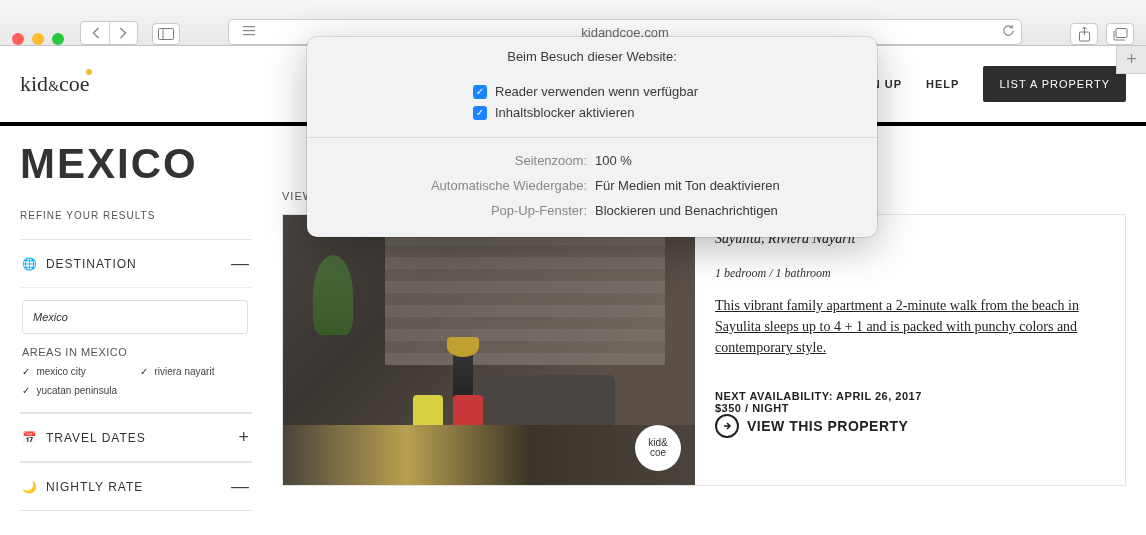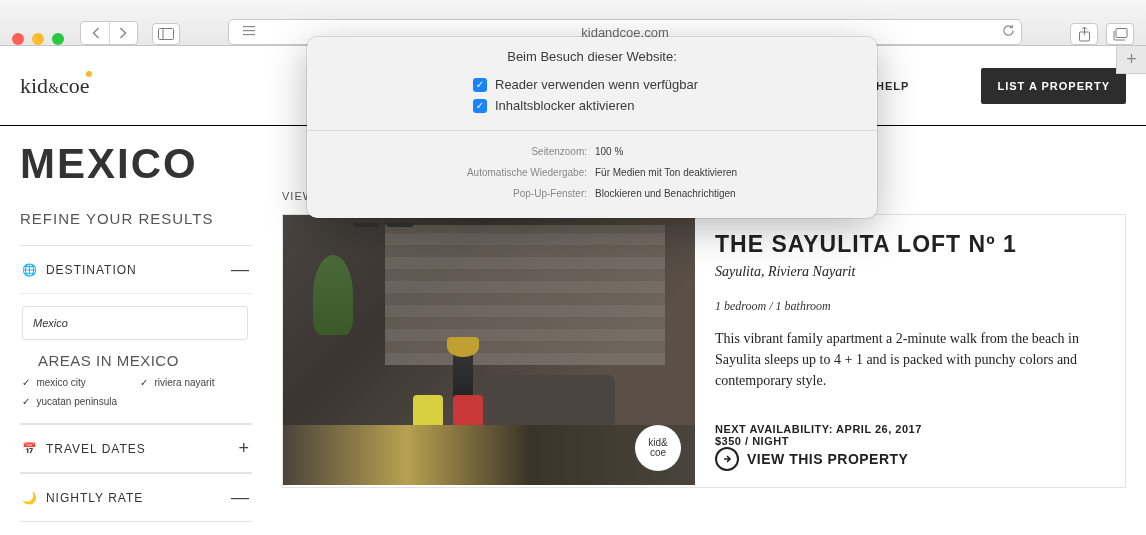--- a/index.html
+++ b/index.html
@@ -18,41 +18,41 @@
 .sidebar-btn { width: 28px; height: 22px; border: 1px solid #c9c9c9; border-radius: 4px; background: #fff; display: flex; align-items: center; justify-content: center; color: #7a7a7a; margin-left: 6px; }
 .address-bar { flex: 1; height: 26px; display: flex; align-items: center; margin: 0 40px; border: 1px solid #c9c9c9; border-radius: 5px; background: #fff; position: relative; padding: 0 8px; }
 .address-left { color: #8a8a8a; font-size: 12px; padding: 0 6px; }
 .address-center { position: absolute; left: 50%; transform: translateX(-50%); color: #6b6b6b; font-size: 13px; }
 .reload { position: absolute; right: 6px; color: #8a8a8a; }
 .right-btns { margin-left: auto; display: flex; gap: 8px; }
 .right-btns .square-btn { width: 28px; height: 22px; border: 1px solid #c9c9c9; border-radius: 4px; background: #fff; display: flex; align-items: center; justify-content: center; color: #7a7a7a; }
 .tab-strip { position: absolute; right: 0; top: 46px; width: 30px; height: 28px; background: #e8e8e8; border-left: 1px solid #cfcfcf; border-bottom: 1px solid #cfcfcf; display: flex; align-items: center; justify-content: center; color: #8a8a8a; font-size: 18px; }
 
 
-.site-header { height: 80px; border-bottom: 1px solid #000000; display: flex; align-items: center; padding: 0 20px; }
+.site-header { height: 80px; border-bottom: 4px solid #000000; display: flex; align-items: center; padding: 0 20px; }
 .logo { display: flex; align-items: baseline; font-family: serif; color: #2d2d2d; font-size: 22px; position: relative; }
 .logo .amp { font-size: 14px; }
 .logo .dot { width: 6px; height: 6px; background: #f5b82e; border-radius: 50%; position: absolute; right: -2px; top: -2px; }
 .header-right { margin-left: auto; display: flex; align-items: center; gap: 24px; }
 .header-link { font-size: 11px; letter-spacing: 1px; color: #2d2d2d; font-weight: 600; }
-.cta-btn { background: #2d2d2d; color: #fff; font-size: 11px; letter-spacing: 1px; padding: 12px 16px; border-radius: 2px; font-weight: 700; margin-left: 48px; }
+.cta-btn { background: #2d2d2d; color: #fff; font-size: 11px; letter-spacing: 1px; padding: 12px 16px; border-radius: 2px; font-weight: 400; }
 
 
 .page-body { display: flex; padding: 0 20px; max-width: 1146px; }
 .left-col { width: 252px; padding-right: 20px; }
 .page-title { font-family: Futura, "Arial Black", sans-serif; font-size: 42px; font-weight: 800; letter-spacing: 2px; color: #333; margin: 14px 0 22px; }
-.refine { font-size: 15px; letter-spacing: 1px; color: #555; margin-bottom: 18px; }
+.refine { font-size: 10px; letter-spacing: 1px; color: #555; margin-bottom: 18px; }
 .filter-section { border: 1px solid #e3e3e3; border-left: none; border-right: none; }
 .filter-head { display: flex; align-items: center; justify-content: space-between; padding: 13px 2px; font-size: 12px; letter-spacing: 1px; color: #333; }
 .filter-head .icon { margin-right: 8px; color: #444; }
 .filter-head .left { display: flex; align-items: center; }
 .filter-head .toggle { font-size: 18px; font-weight: 300; color: #444; }
 .filter-body { padding: 12px 2px 16px; border-top: 1px solid #eee; }
 .dest-input { width: 99%; border: 1px solid #e0e0e0; border-radius: 3px; padding: 10px 10px; font-size: 11px; font-style: italic; color: #333; margin-bottom: 12px; }
-.areas-label { font-size: 15px; letter-spacing: 0.5px; color: #555; margin-bottom: 8px; margin-left: 16px; }
+.areas-label { font-size: 11px; letter-spacing: 0.5px; color: #555; margin-bottom: 8px; }
 .areas-grid { display: grid; grid-template-columns: 1fr 1fr; gap: 8px; }
 .area-item { display: flex; align-items: center; gap: 6px; font-size: 10px; color: #444; }
 .area-item .check { color: #333; }
 
 .right-col { flex: 1; padding-left: 10px; }
 .view-as { font-size: 11px; letter-spacing: 1px; color: #555; margin-top: 64px; margin-bottom: 12px; }
 .listing-card { display: flex; border: 1px solid #e3e3e3; }
 .listing-image { width: 412px; height: 270px; position: relative; background: linear-gradient(135deg, #4a4540 0%, #3a3530 30%, #5a5048 70%); overflow: hidden; }
 .listing-image .floor { position: absolute; bottom: 0; left: 0; right: 0; height: 60px; background: linear-gradient(90deg, #4a443c 0%, #b8a050 30%, #3a3428 60%, #4a443c 100%); }
 .listing-image .wall { position: absolute; top: 10px; right: 30px; width: 280px; height: 140px; background: repeating-linear-gradient(0deg, #8a827a 0 12px, #7a7268 12px 24px); opacity: 0.6; }
@@ -64,36 +64,36 @@
 .listing-image .fan { position: absolute; left: 70px; top: 0; width: 60px; height: 20px; }
 .listing-image .fan::before, .listing-image .fan::after { content:""; position:absolute; top:8px; width:26px; height:4px; background:#333; border-radius:2px; }
 .listing-image .fan::after { right:0; }
 .listing-image .lamp { position: absolute; left: 170px; bottom: 80px; width: 20px; height: 50px; background: linear-gradient(#333, #222); }
 .listing-image .lamp::before { content:""; position:absolute; top:-18px; left:-6px; width:32px; height:20px; background:#c0a030; border-radius: 4px 4px 50% 50%; }
 .listing-image .badge { position: absolute; right: 14px; bottom: 14px; width: 46px; height: 46px; border-radius: 50%; background: #fff; display: flex; align-items: center; justify-content: center; font-size: 10px; line-height: 1; color: #333; text-align: center; }
 .listing-info { flex: 1; padding: 16px 20px; font-family: Georgia, serif; }
 .listing-title { font-size: 23px; letter-spacing: 1px; font-weight: 600; color: #222; font-family: Futura, Arial, sans-serif; margin-bottom: 6px; }
 .listing-location { font-style: italic; font-size: 14px; color: #222; margin-bottom: 19px; }
 .listing-rooms { font-style: italic; font-size: 12px; color: #333; margin-bottom: 14px; }
-.listing-desc { font-size: 14px; line-height: 1.5; color: #222; margin-bottom: 32px; }
+.listing-desc { font-size: 14px; line-height: 1.5; color: #222; margin-bottom: 32px; text-decoration: underline; }
 .listing-avail { font-family: Futura, Arial, sans-serif; font-size: 11px; font-weight: 700; letter-spacing: 0.5px; color: #222; margin-top: 20px; }
 .listing-price { font-family: Futura, Arial, sans-serif; font-size: 11px; font-weight: 700; letter-spacing: 0.5px; color: #222; }
 .listing-link { display: flex; align-items: center; gap: 8px; font-family: Futura, Arial, sans-serif; font-weight: 800; font-size: 14px; letter-spacing: 0.5px; color: #222; }
 .listing-link .arrow-circle { width: 24px; height: 24px; border: 2px solid #222; border-radius: 50%; display: flex; align-items: center; justify-content: center; }
 
 
 .popover { position: absolute; left: 307px; top: 37px; width: 570px; background: #f2f2f2; border-radius: 10px; box-shadow: 0 10px 40px rgba(0,0,0,0.28), 0 0 0 1px rgba(0,0,0,0.1); overflow: hidden; z-index: 1000; }
 .popover::before { content: ""; position: absolute; top: -8px; left: 50%; transform: translateX(-50%); width: 0; height: 0; border: 9px solid transparent; border-bottom-color: #f2f2f2; border-top: 0; }
 .popover-section1 { padding: 12px 20px 14px; border-bottom: 1px solid #d8d8d8; }
-.popover-title { text-align: center; font-size: 13px; color: #3a3a3a; margin-bottom: 10px; }
+.popover-title { text-align: center; font-size: 13px; color: #3a3a3a; margin-bottom: 17px; }
 .popover-checks { padding-left: 146px; }
 .check-row { display: flex; align-items: center; gap: 8px; font-size: 13px; color: #3a3a3a; padding: 3px 0; }
 .checkbox { width: 14px; height: 14px; border-radius: 3px; background: #1a84ff; display: flex; align-items: center; justify-content: center; color: #fff; font-size: 10px; }
 .popover-section2 { padding: 10px 20px 14px; }
-.setting-row { display: flex; font-size: 10px; padding: 5px 0; }
+.setting-row { display: flex; font-size: 13px; padding: 5px 0; }
 .setting-label { width: 268px; text-align: right; padding-right: 8px; color: #888; }
 .setting-value { color: #3a3a3a; }
 </style>
 </head>
 <body>
 
 <div class="browser-chrome">
   <div class="traffic-lights">
     <div class="tlight red"></div>
     <div class="tlight yellow"></div>
@@ -225,21 +225,20 @@
           <div class="lamp"></div>
           <div class="sofa"></div>
           <div class="chairs"></div>
           <div class="floor"></div>
         <div class="badge">
             <span style="white-space:pre">kid&amp;
 coe</span>
           </div>
       </div>
       <div class="listing-info">
-        <div class="listing-title">THE SAYULITA LOFT Nº 1</div>
         <div class="listing-location">Sayulita, Riviera Nayarit</div>
         <div class="listing-rooms">1 bedroom / 1 bathroom</div>
         <div class="listing-desc">This vibrant family apartment a 2-minute walk from the beach in Sayulita sleeps up to 4 + 1 and is packed with punchy colors and contemporary style.</div>
         <div class="listing-avail">NEXT AVAILABILITY: APRIL 26, 2017</div>
         <div class="listing-price">$350 / NIGHT</div>
         <div class="listing-link">
           <span class="arrow-circle">
               <svg width="10" height="10" viewBox="0 0 10 10">
                 <path d="M2 5h6M5 2l3 3-3 3" stroke="#222" stroke-width="1.6" fill="none"></path>
               </svg>

